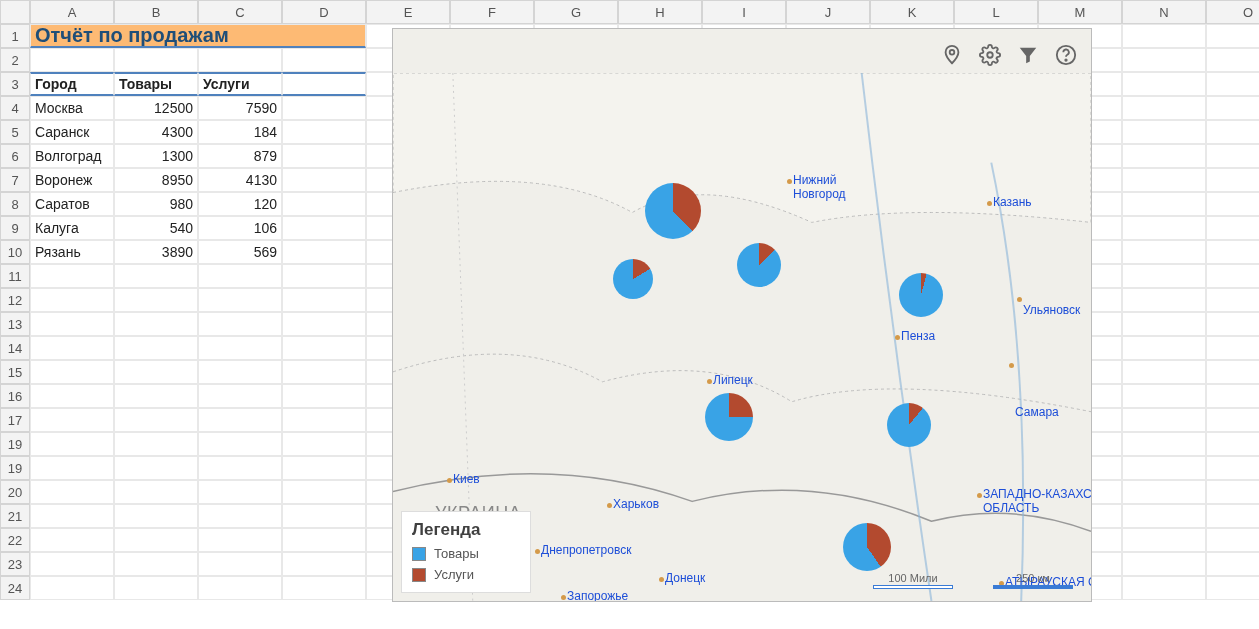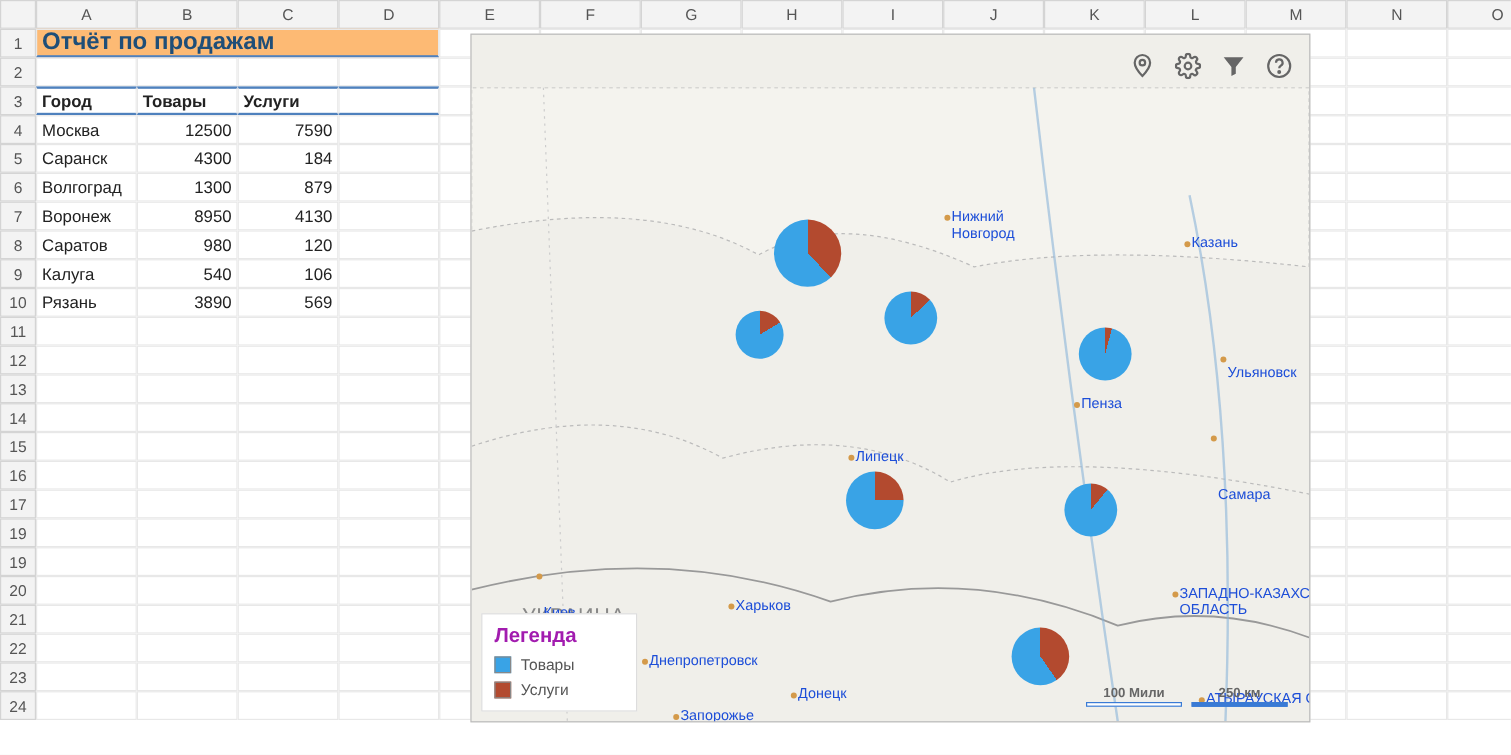--- a/index.html
+++ b/index.html
@@ -127,41 +127,40 @@
     left: 8px; bottom: 8px;
     width: 130px;
     background: #fff;
     padding: 8px 10px 10px 10px;
     border: 1px solid #ddd;
   }
   .legend h4 {
     margin: 0 0 6px 0;
     font-size: 17px;
     font-weight: 600;
-    color: #a21caf;
+    color: #404040;
   }
   .legend .row {
     display: flex;
     align-items: center;
     gap: 8px;
     margin-top: 6px;
     font-size: 13px;
     color: #555;
   }
   .swatch {
     width: 14px; height: 14px;
     border: 1px solid #888;
   }
 
   .scale {
     position: absolute;
     right: 18px; bottom: 12px;
-    display: flex; gap: 8px;
+    display: flex; gap: 40px;
     align-items: flex-end;
-    font-weight: bold;
   }
   .scale-item {
     display: flex; flex-direction: column; align-items: center;
     font-size: 11px; color: #666; gap: 1px;
   }
   .scale-bar {
     width: 80px; height: 4px;
     background: #3a7bd5;
     border: 1px solid #3a7bd5;
     position: relative;
@@ -622,21 +621,21 @@
       <div class="map-label" style="left: 600px; top: 122px;">Казань</div>
       <div class="city-dot" style="left: 594px; top: 128px;"></div>
       <div class="map-label" style="left: 630px; top: 230px;">Ульяновск</div>
       <div class="city-dot" style="left: 624px; top: 224px;"></div>
       <div class="map-label" style="left: 508px; top: 256px;">Пенза</div>
       <div class="city-dot" style="left: 502px; top: 262px;"></div>
       <div class="map-label" style="left: 622px; top: 284px; margin-top: 48px;">Самара</div>
       <div class="city-dot" style="left: 616px; top: 290px;"></div>
       <div class="map-label" style="left: 320px; top: 300px;">Липецк</div>
       <div class="city-dot" style="left: 314px; top: 306px;"></div>
-      <div class="map-label" style="left: 60px; top: 399px; margin-top: 31px;">Киев</div>
+      <div class="map-label" style="left: 60px; top: 399px;">Киев</div>
       <div class="city-dot" style="left: 54px; top: 405px;"></div>
       <div class="map-label" style="left: 220px; top: 424px;">Харьков</div>
       <div class="city-dot" style="left: 214px; top: 430px;"></div>
       <div class="map-label" style="left: 148px; top: 470px;">Днепропетровск</div>
       <div class="city-dot" style="left: 142px; top: 476px;"></div>
       <div class="map-label" style="left: 174px; top: 516px;">Запорожье</div>
       <div class="city-dot" style="left: 168px; top: 522px;"></div>
       <div class="map-label" style="left: 272px; top: 498px;">Донецк</div>
       <div class="city-dot" style="left: 266px; top: 504px;"></div>
       <div class="map-label" style="left: 590px; top: 414px;">ЗАПАДНО-КАЗАХСТАН<br>ОБЛАСТЬ</div>

